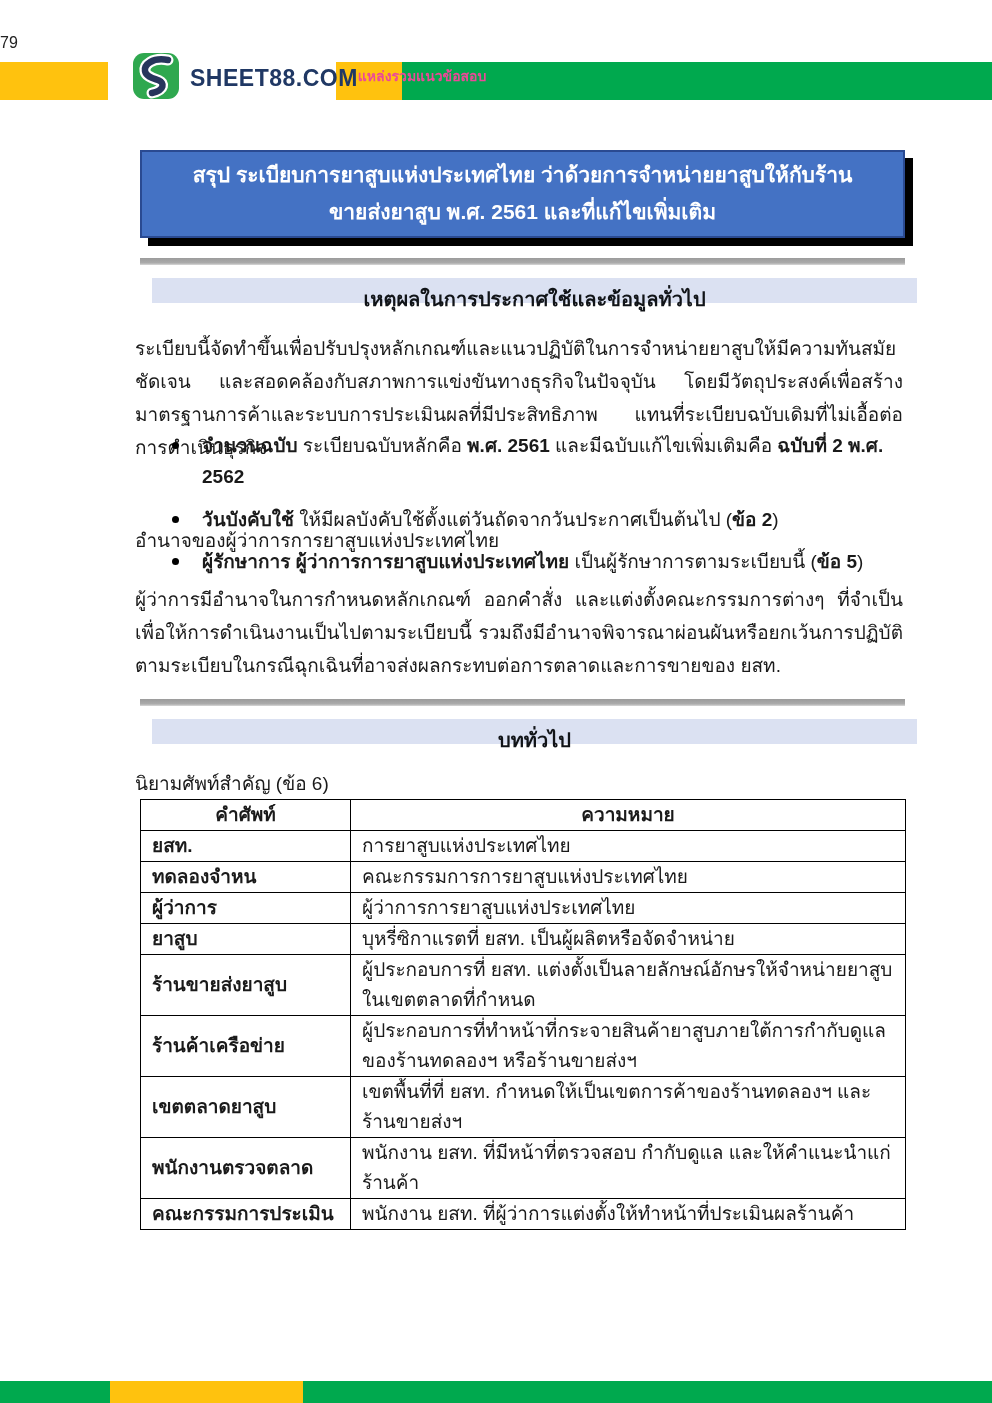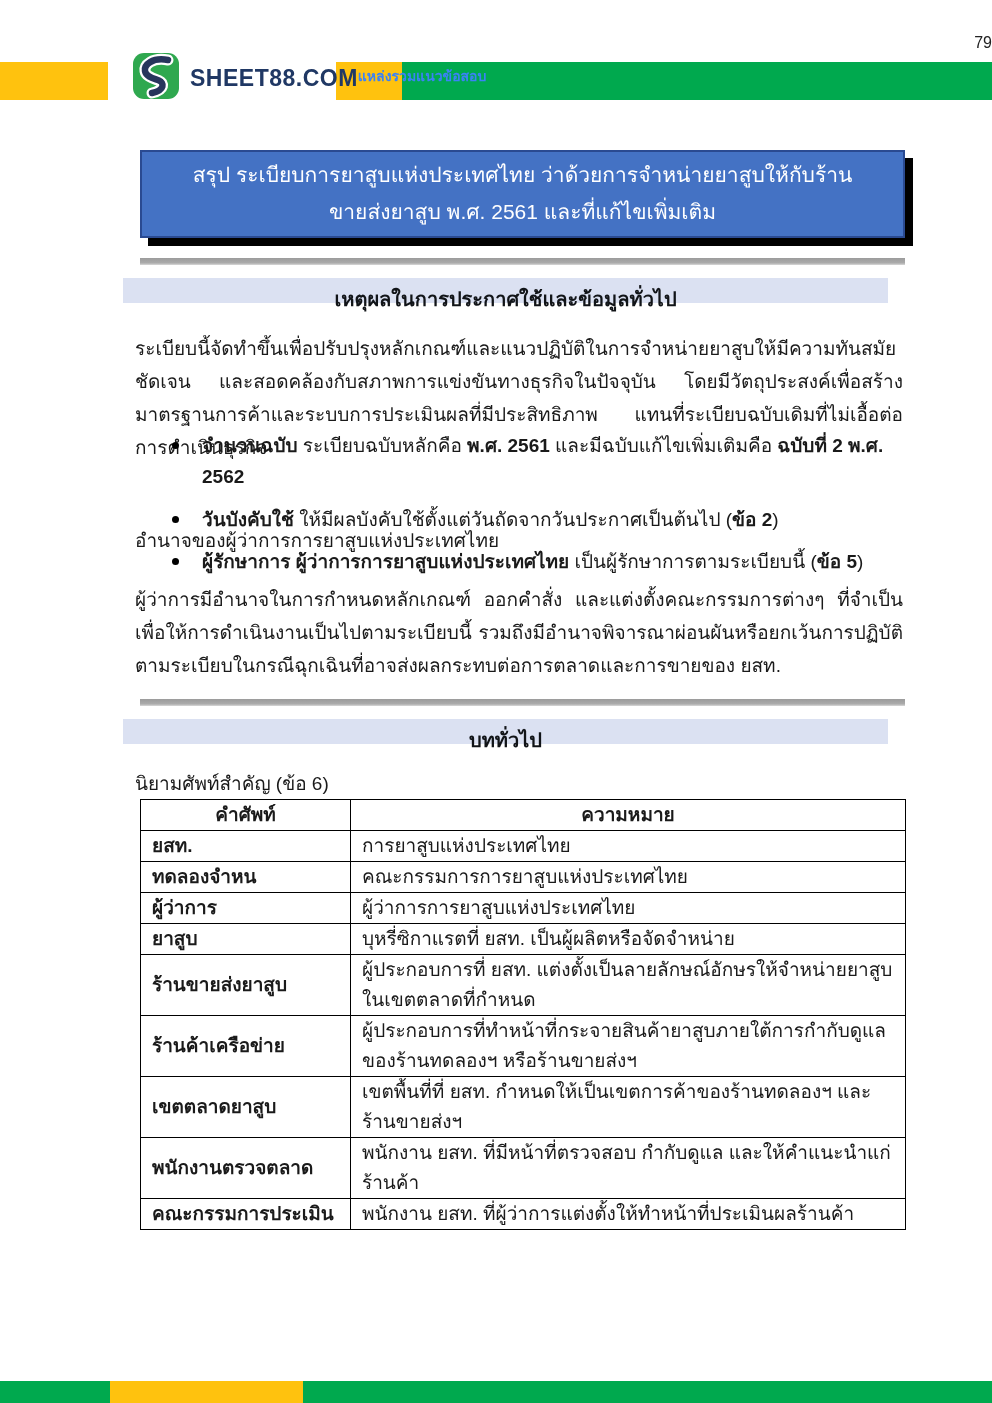--- a/index.html
+++ b/index.html
@@ -7,47 +7,47 @@
     position:relative;
     width:992px;height:1403px;
     background:#ffffff;
     font-family:"Liberation Sans","DejaVu Sans",sans-serif;
     color:#1a1a1a;
     overflow:hidden;
   }
   .abs{position:absolute;}
 
   
-  .pagenum{top:34px;left:0;width:992px;text-align:right;font-size:16px;color:#222;}
+  .pagenum{top:34px;left:0;width:992px;text-align:left;font-size:16px;color:#222;}
   .bar{height:38px;top:62px;}
   .bar-left-yellow{left:0;width:108px;}
   .bar-top-yellow{left:336px;width:66px;}
   .bar-top-green{left:402px;width:590px;}
 
   .logo{top:52px;left:132px;display:flex;align-items:center;gap:10px;}
   .logo-text-wrap{display:flex;flex-direction:row;line-height:1.05;}
   .logo-name{font-size:23px;font-weight:bold;color:#203864;letter-spacing:.5px;}
-  .logo-tagline{font-size:14px;font-weight:bold;color:#3b82f6;margin-top:3px;}
+  .logo-tagline{font-size:14px;font-weight:bold;color:#ec4899;margin-top:3px;}
 
   
   .title-box{
     left:140px;top:150px;width:765px;box-sizing:border-box;
     background:#4472c4;border:2px solid #2a4a91;
     box-shadow:8px 8px 0 0 #000000;
-    color:#ffffff;font-weight:normal;font-size:21px;line-height:1.75;
+    color:#ffffff;font-weight:bold;font-size:21px;line-height:1.75;
     text-align:center;padding:5px 28px;
   }
 
   
   .divider{
     left:140px;width:765px;height:7px;
     background:linear-gradient(#9b9b9b,#ababab 70%,#d9d9d9);
   }
   .section-header{
-    left:123px;width:765px;height:25px;box-sizing:border-box;
+    left:152px;width:765px;height:25px;box-sizing:border-box;
     background:#dbe1f2;color:#111418;
     font-weight:bold;font-size:20px;line-height:43px;text-align:center;
   }
   .divider-1{top:258px;} .header-1{top:278px;}
   .divider-2{top:699px;} .header-2{top:719px;}
 
   
   .bodytext{left:135px;width:768px;font-size:19px;line-height:1.73;text-align:justify;}
   .para-intro{top:333px;}
   .powers-heading{top:525px;font-size:19px;}

